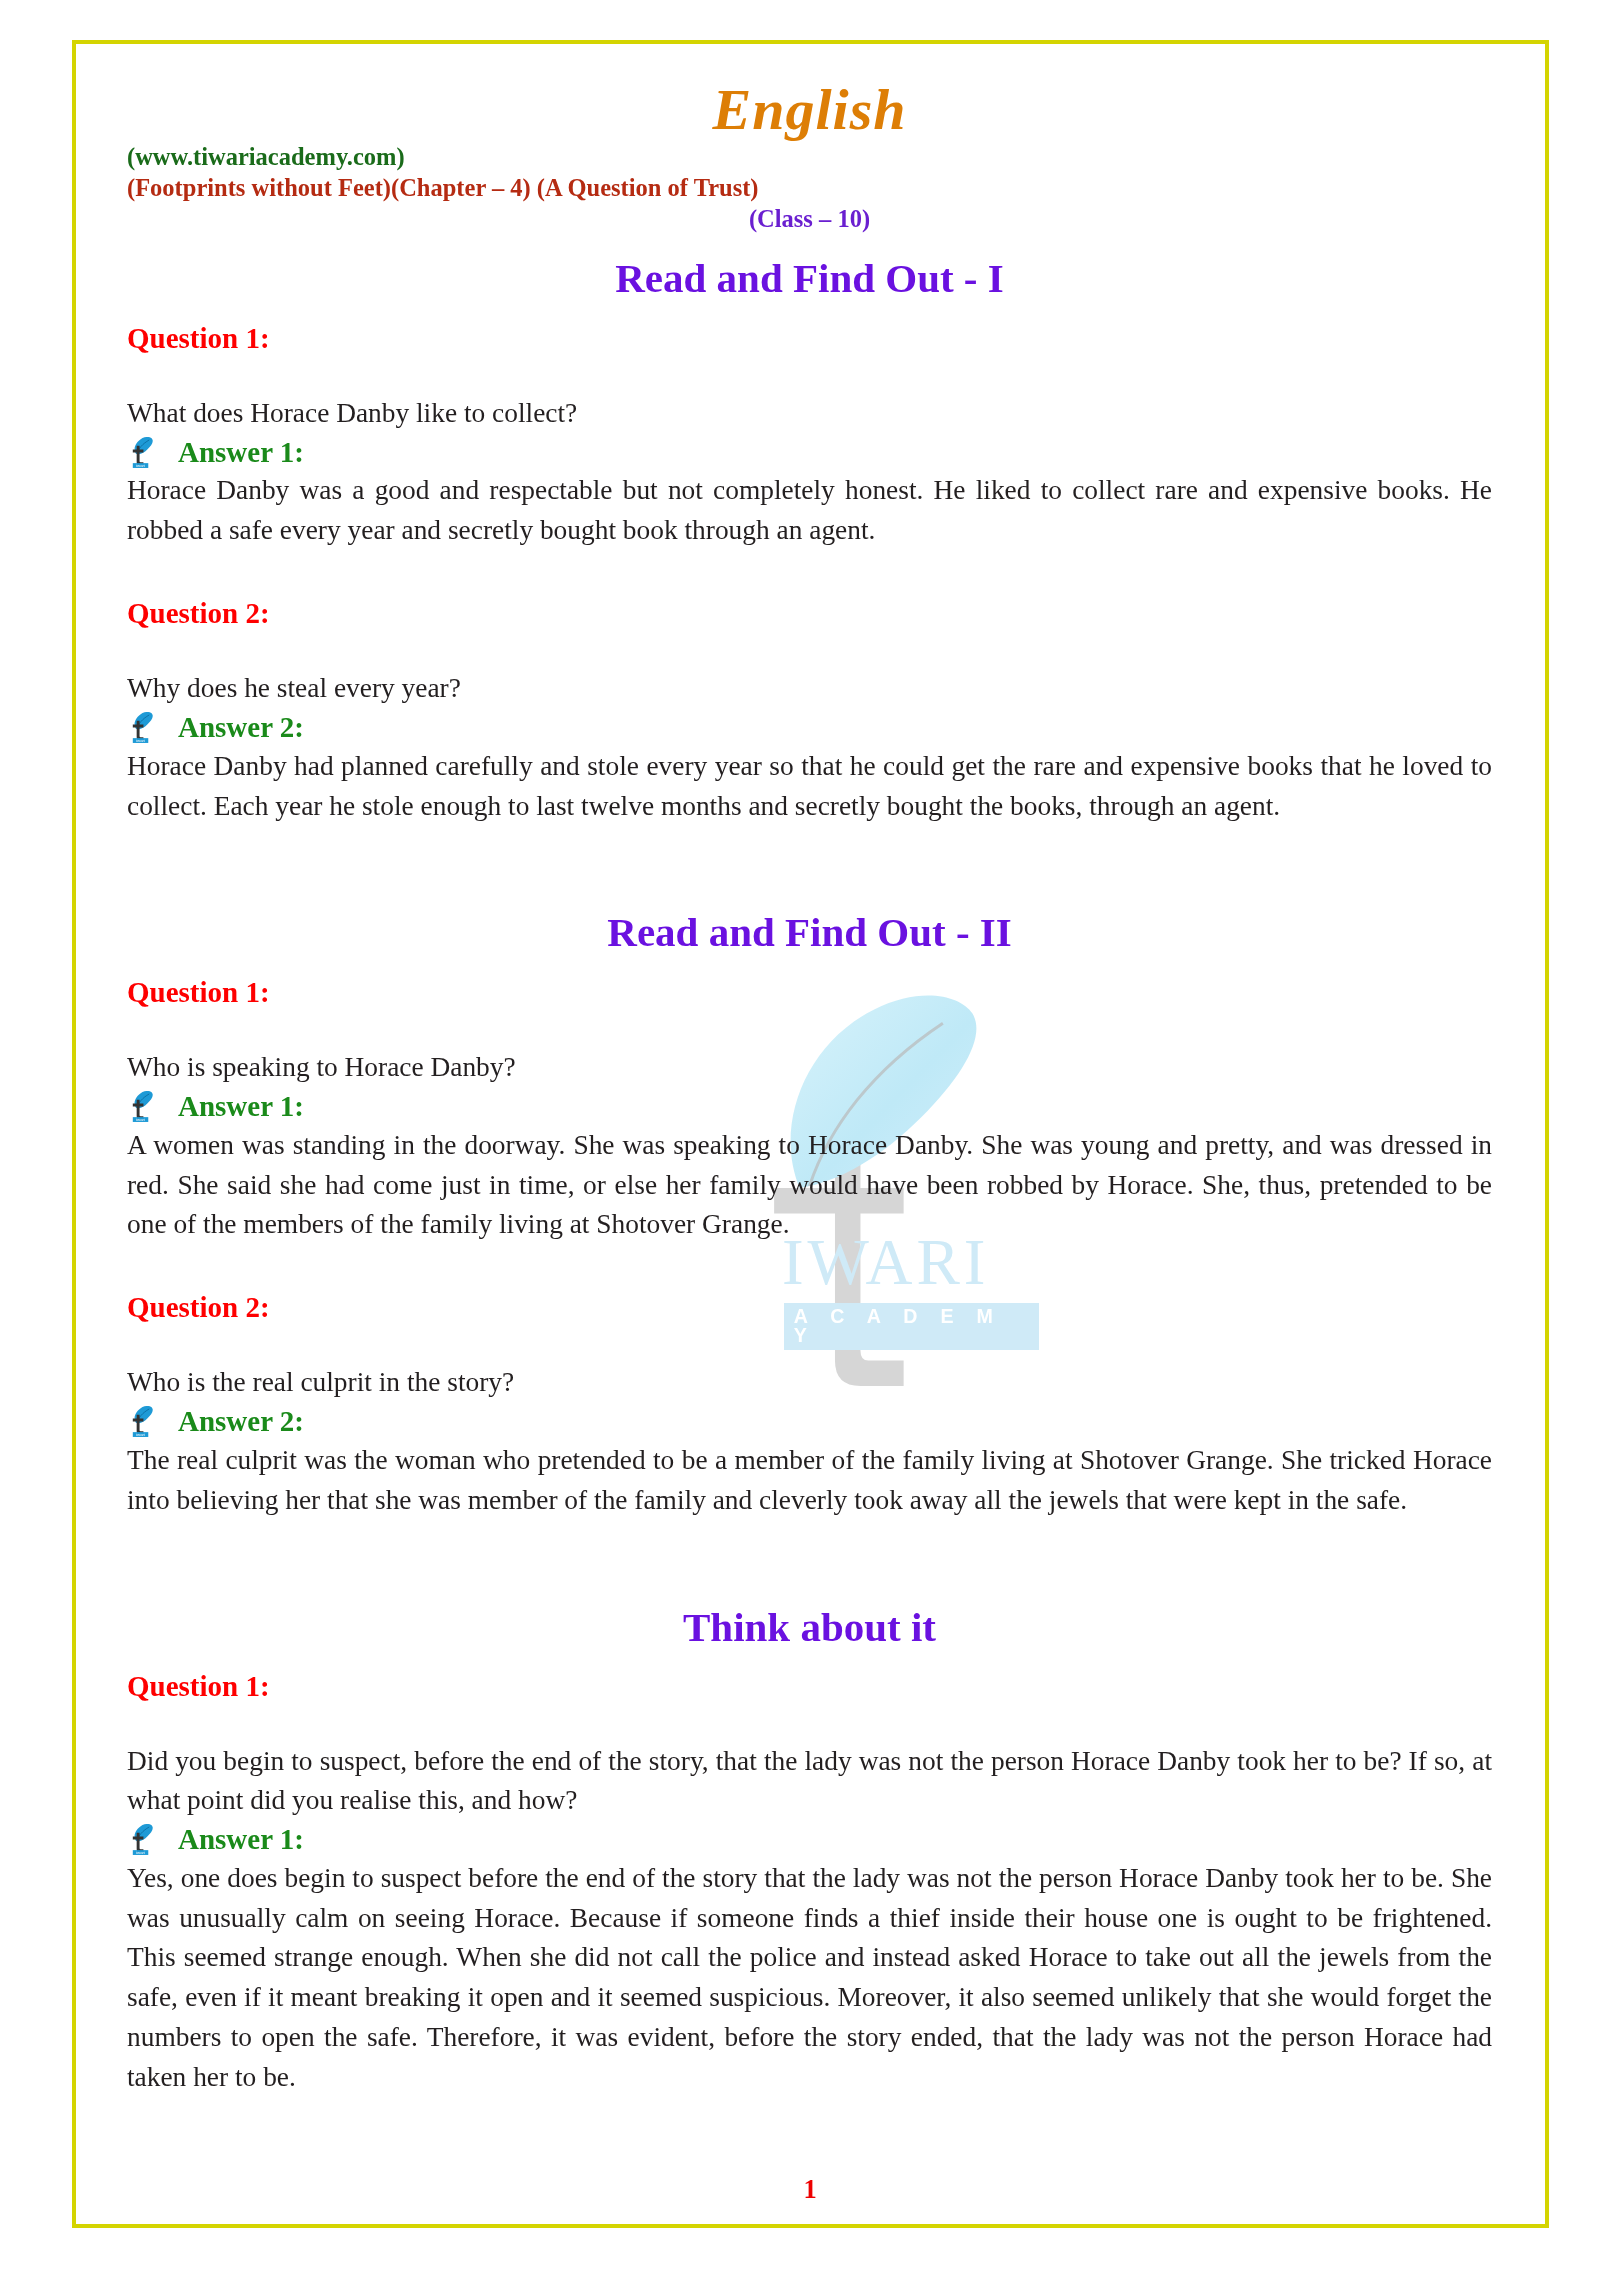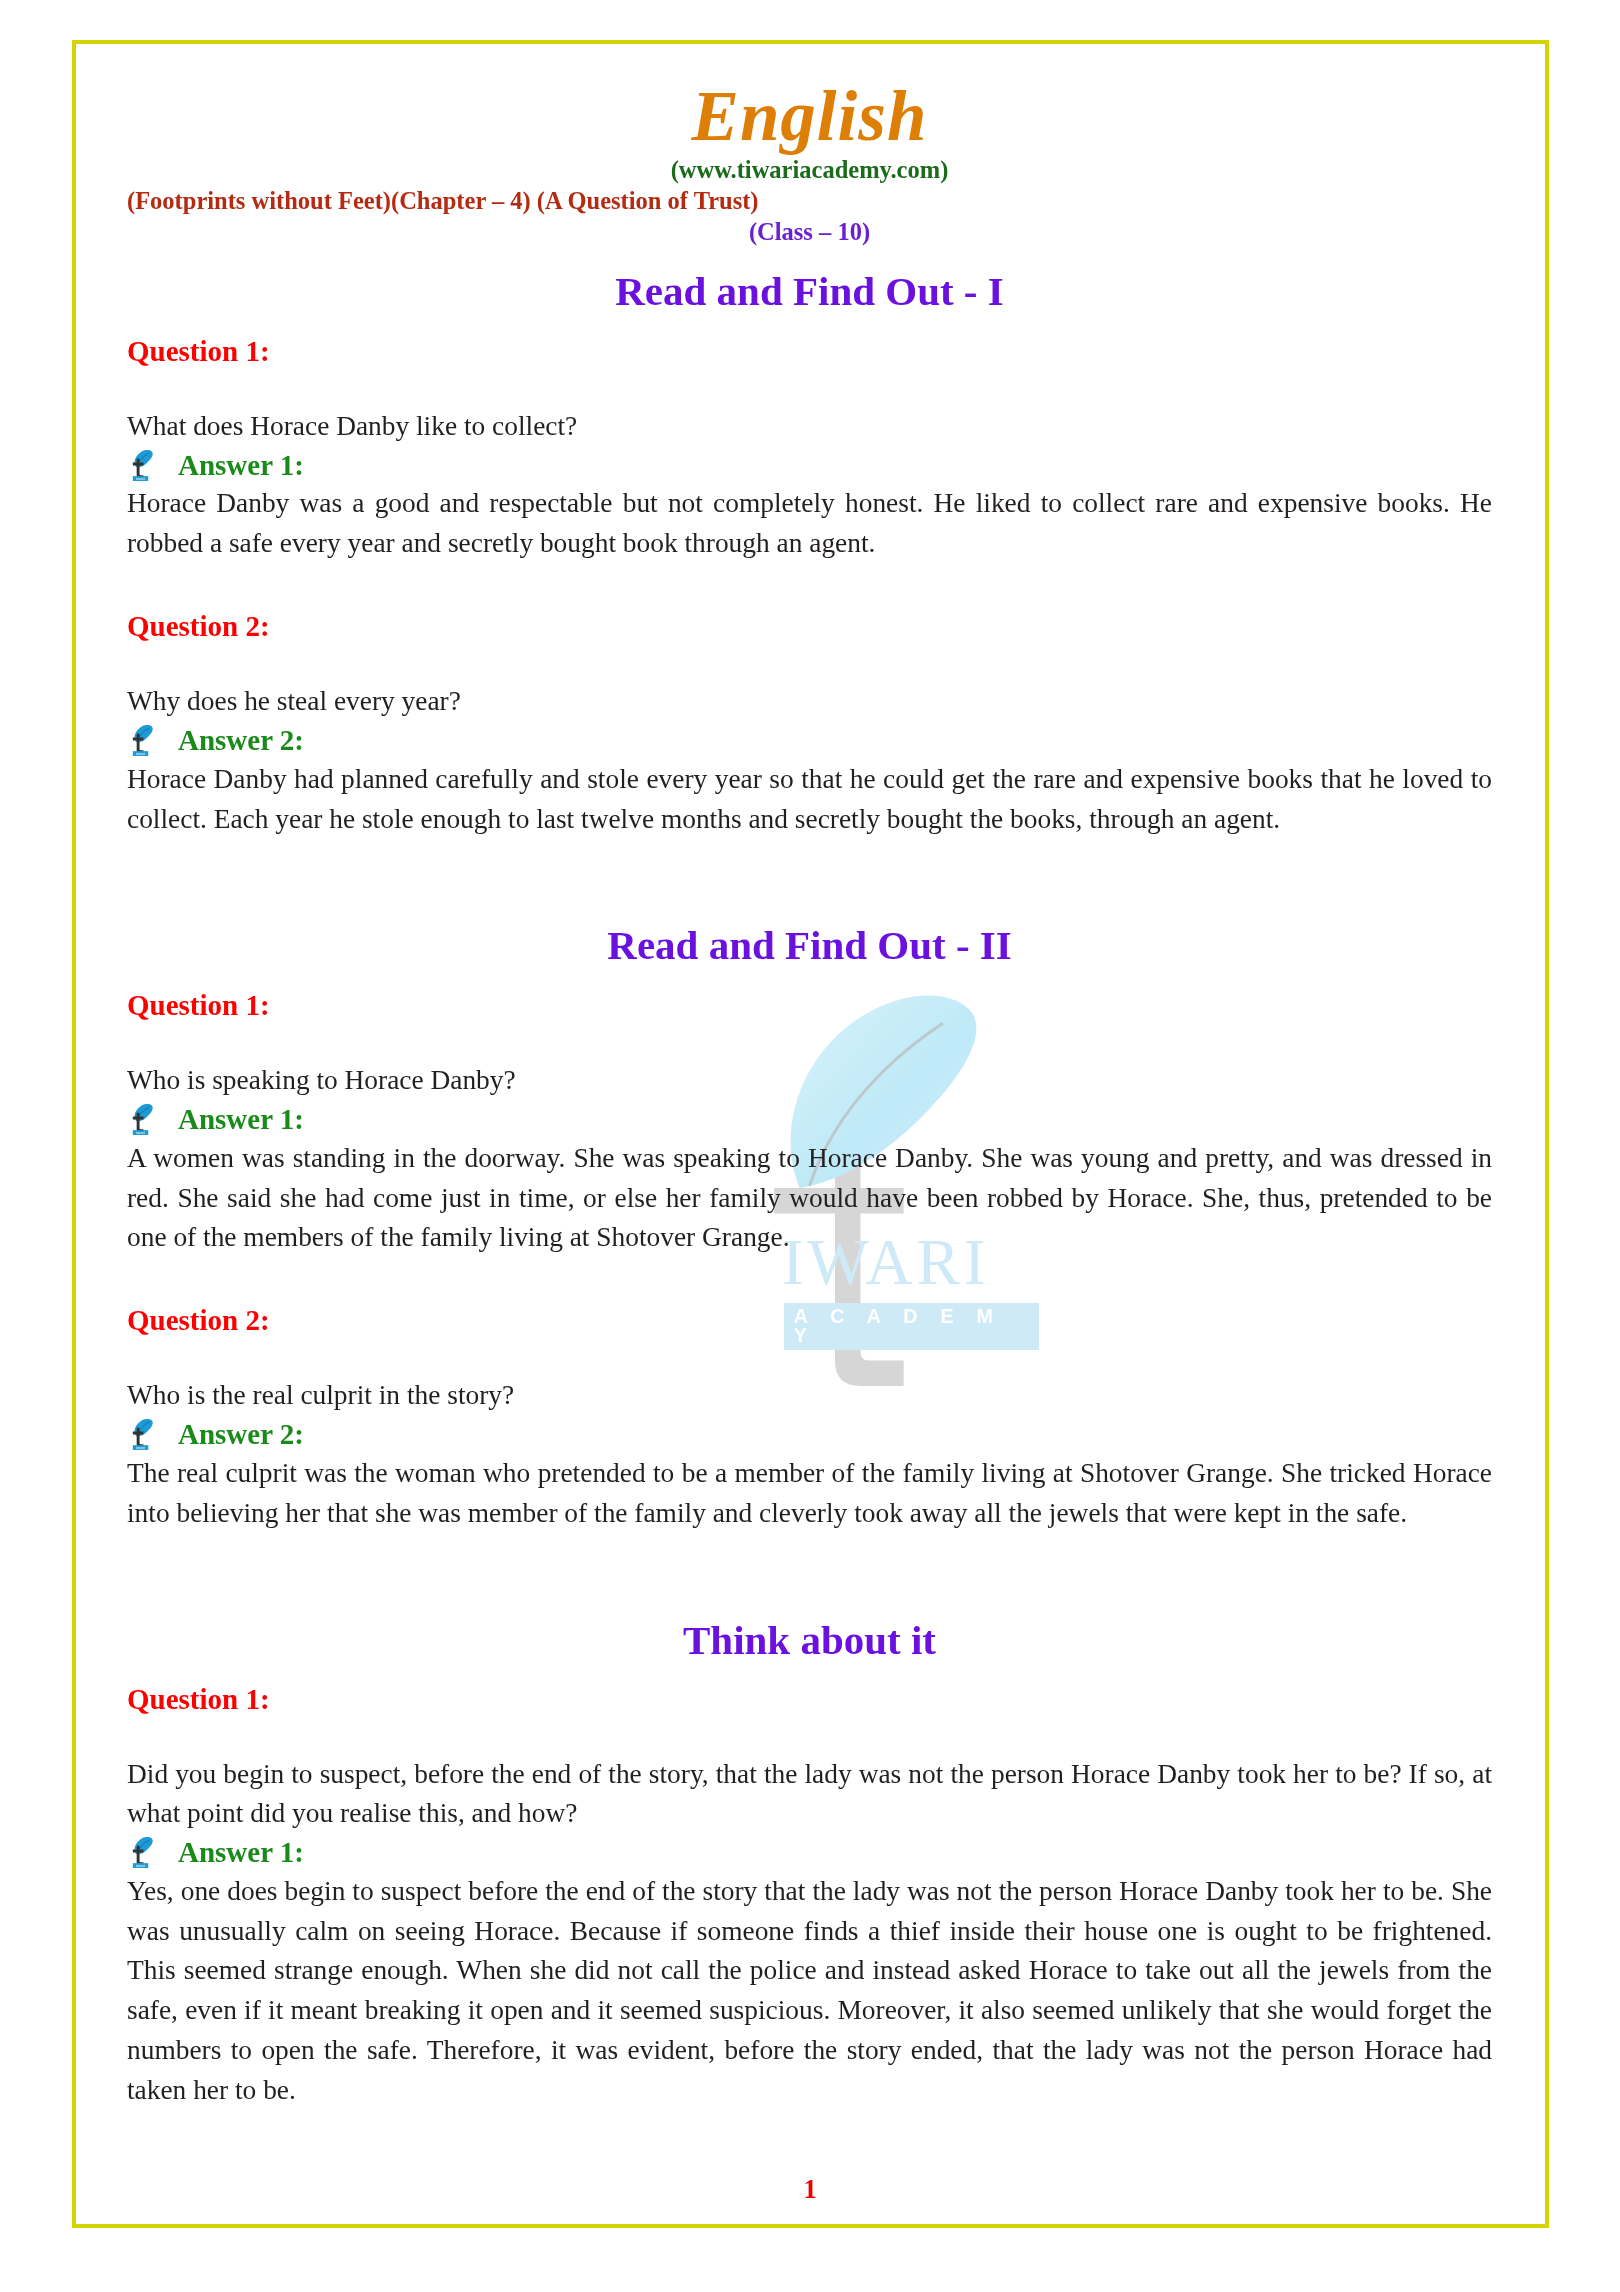--- a/index.html
+++ b/index.html
@@ -71,28 +71,28 @@
     letter-spacing: 3.9px;
     line-height: 1;
   }
 
   
   .doc-title {
     text-align: center;
     font-family: "Liberation Serif", serif;
     font-style: italic;
     font-weight: bold;
-    font-size: 71px;
+    font-size: 58px;
     color: #dd7e06;
     line-height: 1.0;
     margin: 21.6px 0 3.9px 0;
     letter-spacing: 1px;
   }
   .site-line {
-    text-align: center;
+    text-align: left;
     font-family: "Liberation Serif", serif;
     font-weight: bold;
     font-size: 24.5px;
     color: #1a6b1a;
     line-height: 1.25;
   }
   .chapter-line {
     text-align: left;
     font-family: "Liberation Serif", serif;
     font-weight: bold;

